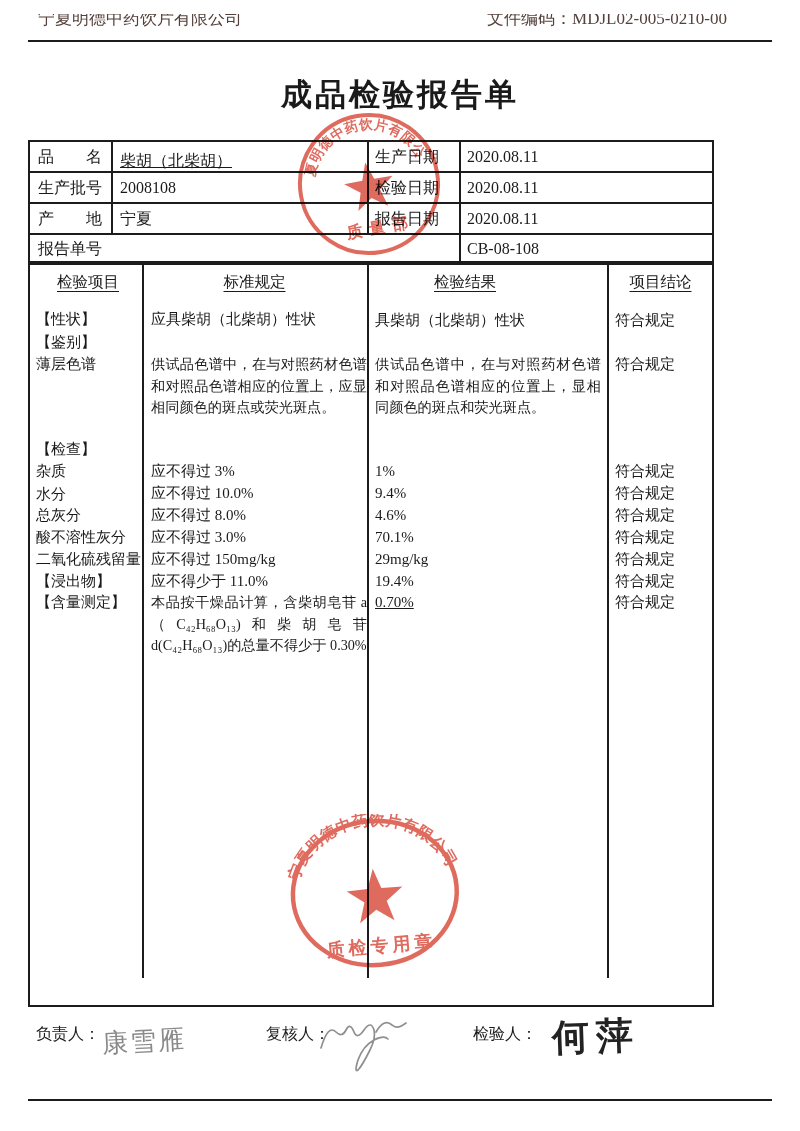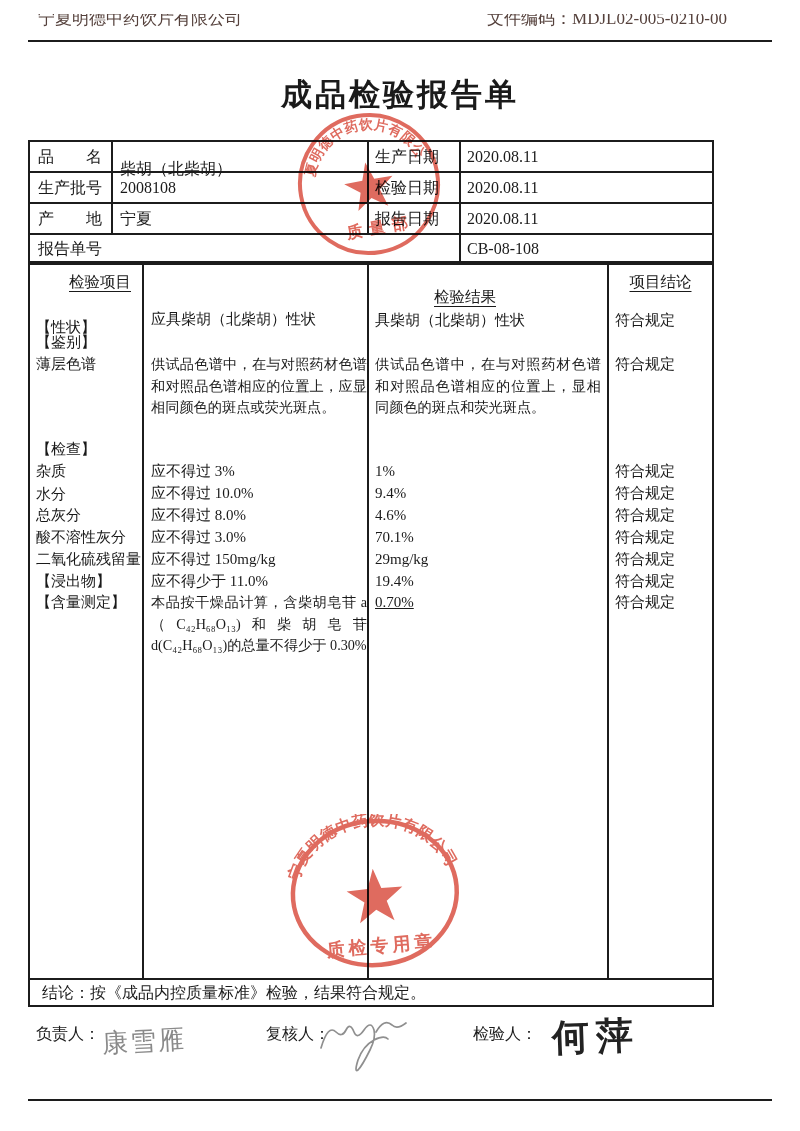--- a/index.html
+++ b/index.html
@@ -61,21 +61,21 @@
   <div class="info-table">
 
     <div class="ln" style="left:0;top:29px;width:100%;height:2px;"></div>
     <div class="ln" style="left:0;top:60px;width:100%;height:2px;"></div>
     <div class="ln" style="left:0;top:91px;width:100%;height:2px;"></div>
     <div class="ln" style="left:81px;top:0;width:1.5px;height:91px;"></div>
     <div class="ln" style="left:337px;top:0;width:1.5px;height:91px;"></div>
     <div class="ln" style="left:429px;top:0;width:1.5px;height:119px;"></div>
 
     <span class="cell" style="left:8px;top:0;">品　　名</span>
-    <span class="cell" style="left:90px;top:12px;">柴胡（北柴胡）</span>
+    <span class="cell" style="left:90px;top:4px;text-decoration:underline;">柴胡（北柴胡）</span>
     <span class="cell" style="left:345px;top:0;">生产日期</span>
     <span class="cell" style="left:437px;top:0;">2020.08.11</span>
 
     <span class="cell" style="left:8px;top:31px;">生产批号</span>
     <span class="cell" style="left:90px;top:31px;">2008108</span>
     <span class="cell" style="left:345px;top:31px;">检验日期</span>
     <span class="cell" style="left:437px;top:31px;">2020.08.11</span>
 
     <span class="cell" style="left:8px;top:62px;">产　　地</span>
     <span class="cell" style="left:90px;top:62px;">宁夏</span>
@@ -85,26 +85,27 @@
     <span class="cell" style="left:8px;top:92px;">报告单号</span>
     <span class="cell" style="left:437px;top:92px;">CB-08-108</span>
   </div>
 
   <div class="main-table">
 
     <div class="ln" style="left:112px;top:0;width:1.5px;height:713px;"></div>
     <div class="ln" style="left:337px;top:0;width:1.5px;height:713px;"></div>
     <div class="ln" style="left:577px;top:0;width:1.5px;height:713px;"></div>
 
-    <span class="mh" style="left:16px;width:108px;">检验项目</span>
-    <span class="mh" style="left:337px;width:196px;margin-top:15px;">检验结果</span>
+    <span class="mh" style="left:4px;width:108px;">检验项目</span>
+    <span class="mh" style="left:112px;width:225px;">标准规定</span>
+    <span class="mh" style="left:337px;width:196px;">检验结果</span>
     <span class="mh" style="left:577px;width:107px;">项目结论</span>
 
     <div class="mrow">
-      <span class="c-item" style="top:52px;">【性状】</span>
+      <span class="c-item" style="top:45px;font-family:Liberation Mono, monospace;">【性状】</span>
       <span class="c-std" style="top:45px;font-family:Liberation Mono, monospace;">应具柴胡（北柴胡）性状</span>
       <span class="c-res" style="top:45px;">具柴胡（北柴胡）性状</span>
       <span class="c-con" style="top:45px;">符合规定</span>
     </div>
     <div class="mrow">
       <span class="c-item" style="top:67px;">【鉴别】</span>
     </div>
     <div class="mrow">
       <span class="c-item" style="top:89px;">薄层色谱</span>
       <span class="c-std para" style="top:89px;">供试品色谱中，在与对照药材色谱和对照品色谱相应的位置上，应显相同颜色的斑点或荧光斑点。</span>
@@ -150,23 +151,20 @@
       <span class="c-res" style="top:306px;">19.4%</span>
       <span class="c-con" style="top:306px;">符合规定</span>
     </div>
     <div class="mrow">
       <span class="c-item" style="top:327px;">【含量测定】</span>
       <span class="c-std para" style="top:327px;">本品按干燥品计算，含柴胡皂苷 a（C₄₂H₆₈O₁₃)和柴胡皂苷 d(C₄₂H₆₈O₁₃)的总量不得少于 0.30%</span>
       <span class="c-res" style="top:327px;text-decoration:underline;">0.70%</span>
       <span class="c-con" style="top:327px;">符合规定</span>
     </div>
 
-    <div class="concl-box">
-      <span>结论：按《成品内控质量标准》检验，结果符合规定。</span>
-    </div>
   </div>
 
   <svg class="stamp abs" style="left:291px;top:108px;" width="156" height="152" viewBox="0 0 156 152">
     <g transform="rotate(-10 78 76)">
       <circle cx="78" cy="76" r="69" fill="none" stroke-width="4" stroke="#d84a3b"></circle>
       <path id="arcTop" d="M 26 58 A 55 55 0 0 1 130 58" fill="none"></path>
       <text font-size="13.5" letter-spacing="0.5" fill="#d84a3b">
         <textPath href="#arcTop" startOffset="50%" text-anchor="middle">宁夏明德中药饮片有限公司</textPath>
       </text>
       <polygon transform="translate(78,80) scale(0.92)" points="0,-28 6.58,-9.06 26.63,-8.65 10.65,3.46 16.46,22.65 0,11.2 -16.46,22.65 -10.65,3.46 -26.63,-8.65 -6.58,-9.06" fill="#d84a3b"></polygon>

